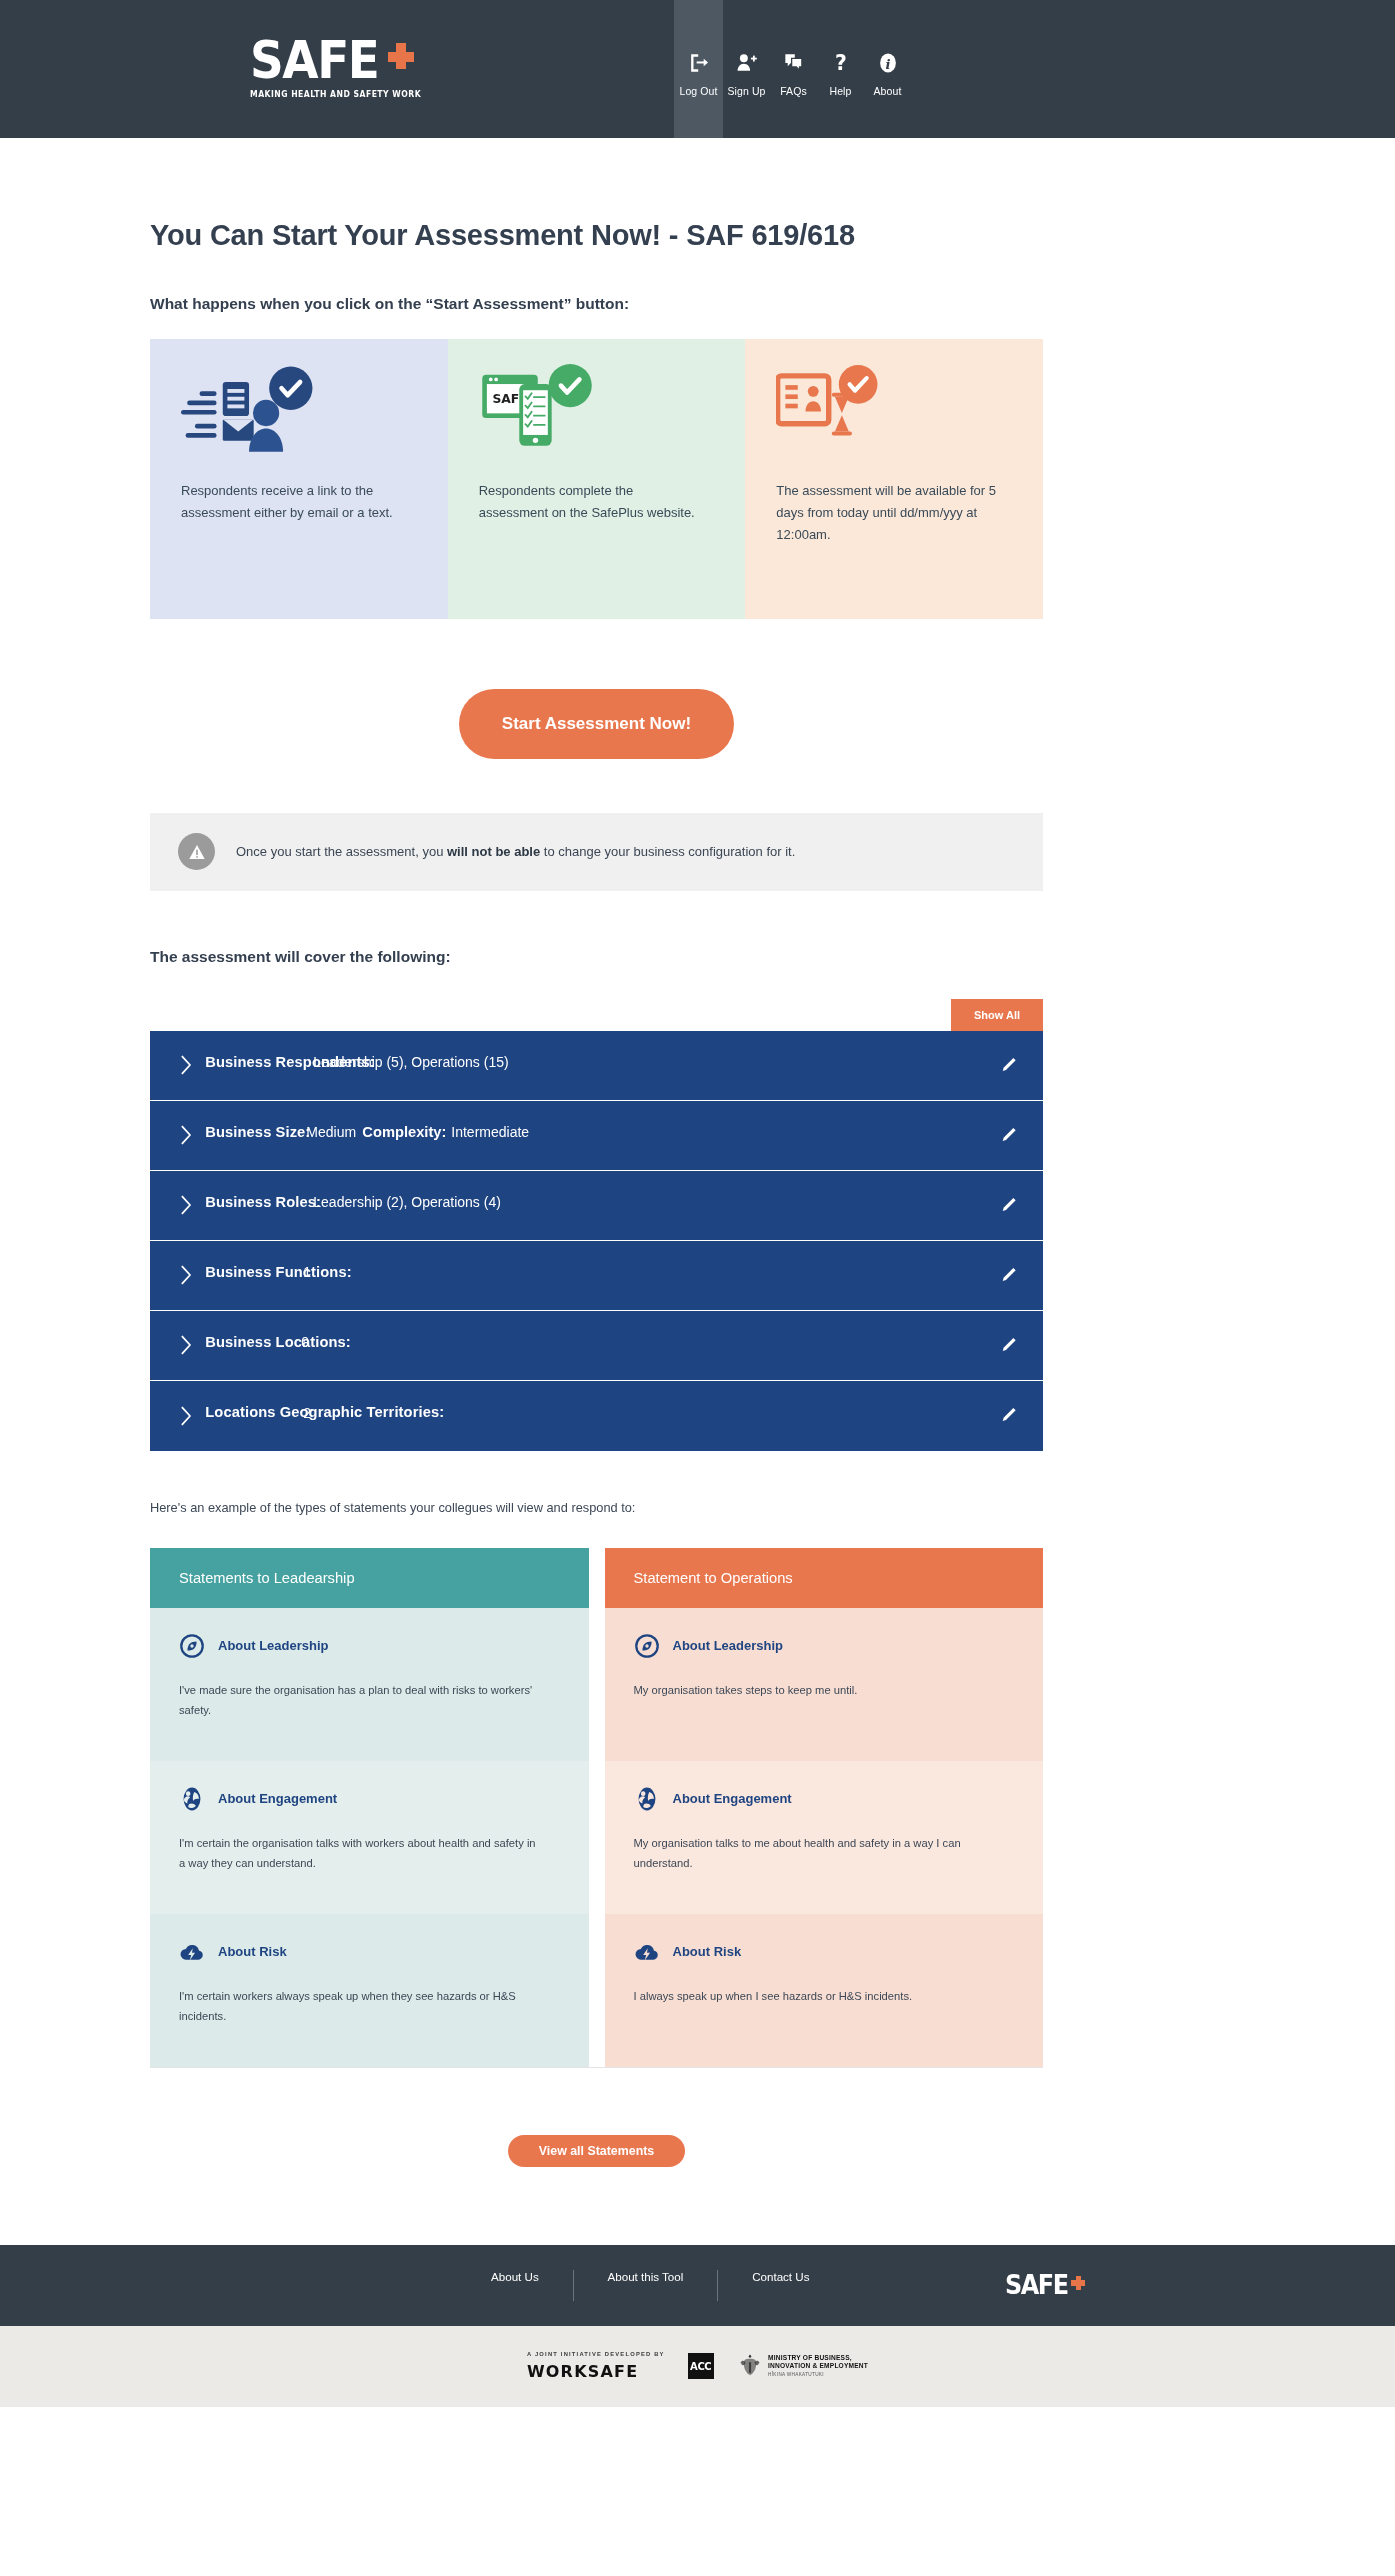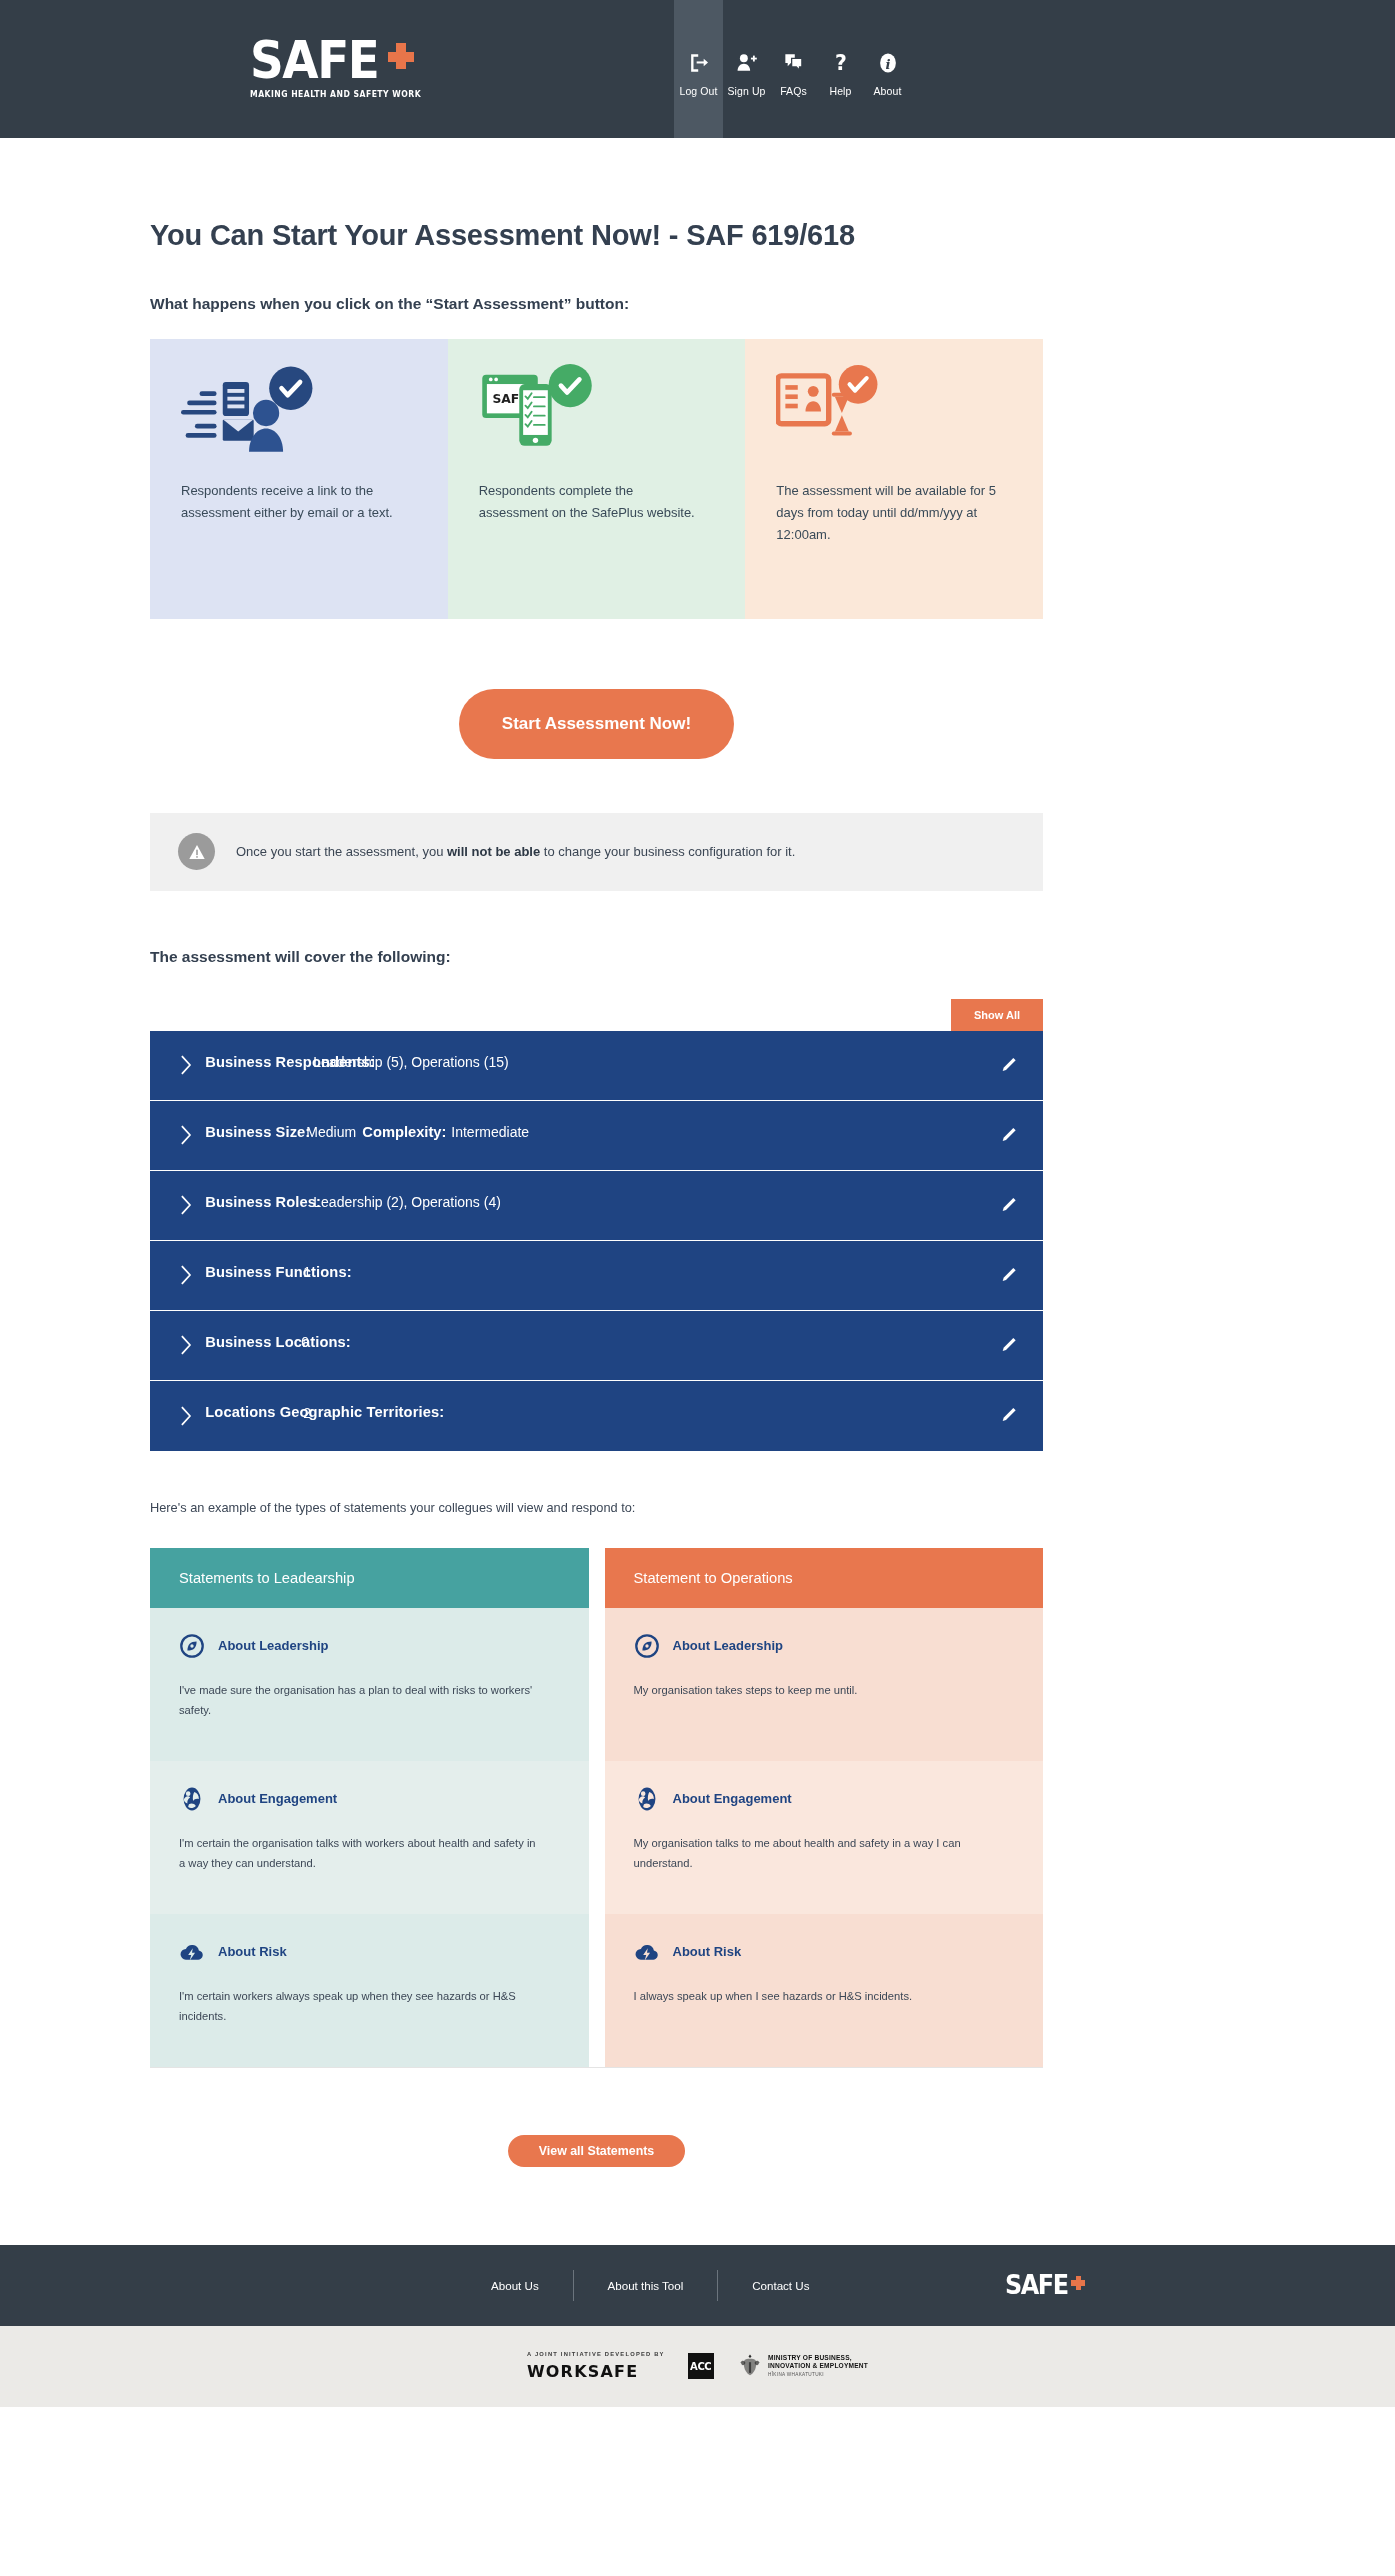--- a/index.html
+++ b/index.html
@@ -324,21 +324,21 @@
     height: 81px;
     display: flex;
     align-items: center;
     justify-content: center;
   }
   .foot-inner {
     width: 775px;
     display: flex;
     align-items: center;
   }
-  .foot-links { display: flex; align-items: center; flex: 1; padding-left: 147px;}
+  .foot-links { display: flex; align-items: flex-start; flex: 1; padding-left: 147px;}
   .foot-link {
     color: #fff;
     font-size: 11.6px;
     text-decoration: none;
     cursor: pointer;
     padding: 0 34px;
   }
   .foot-sep { width: 0.8px; height: 31px; background: #6b747d; }
   .foot-logo { display: flex; align-items: flex-start; padding-right: 0px; }
   .foot-logo .logo-text { font-size: 26px; line-height: 0.86; }

